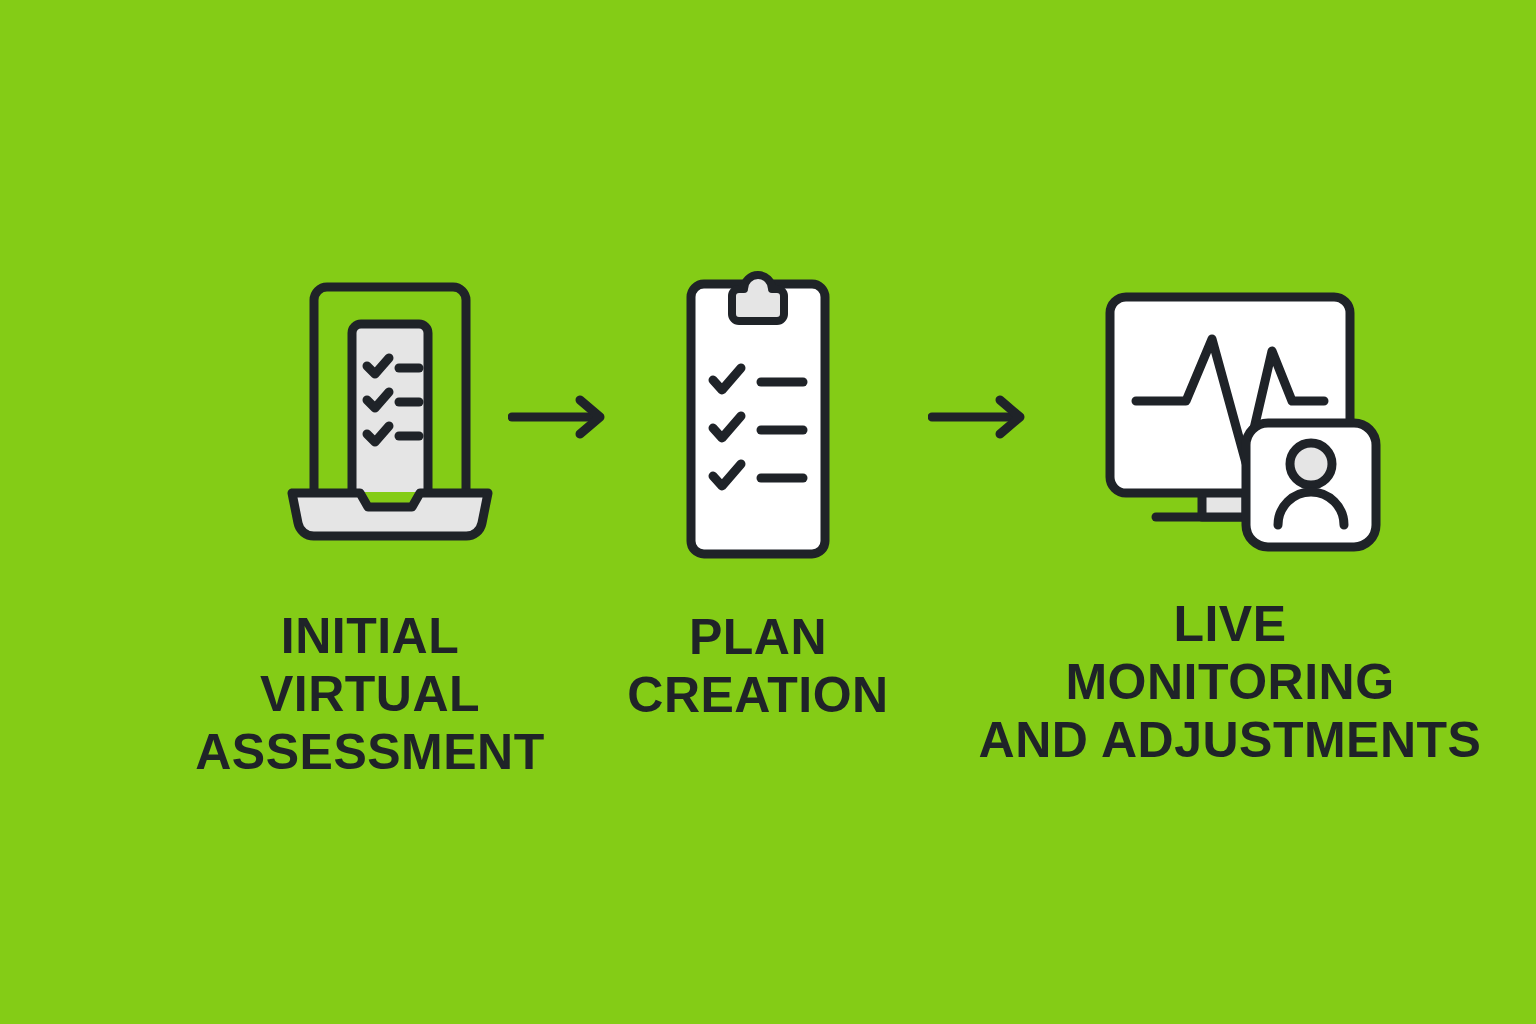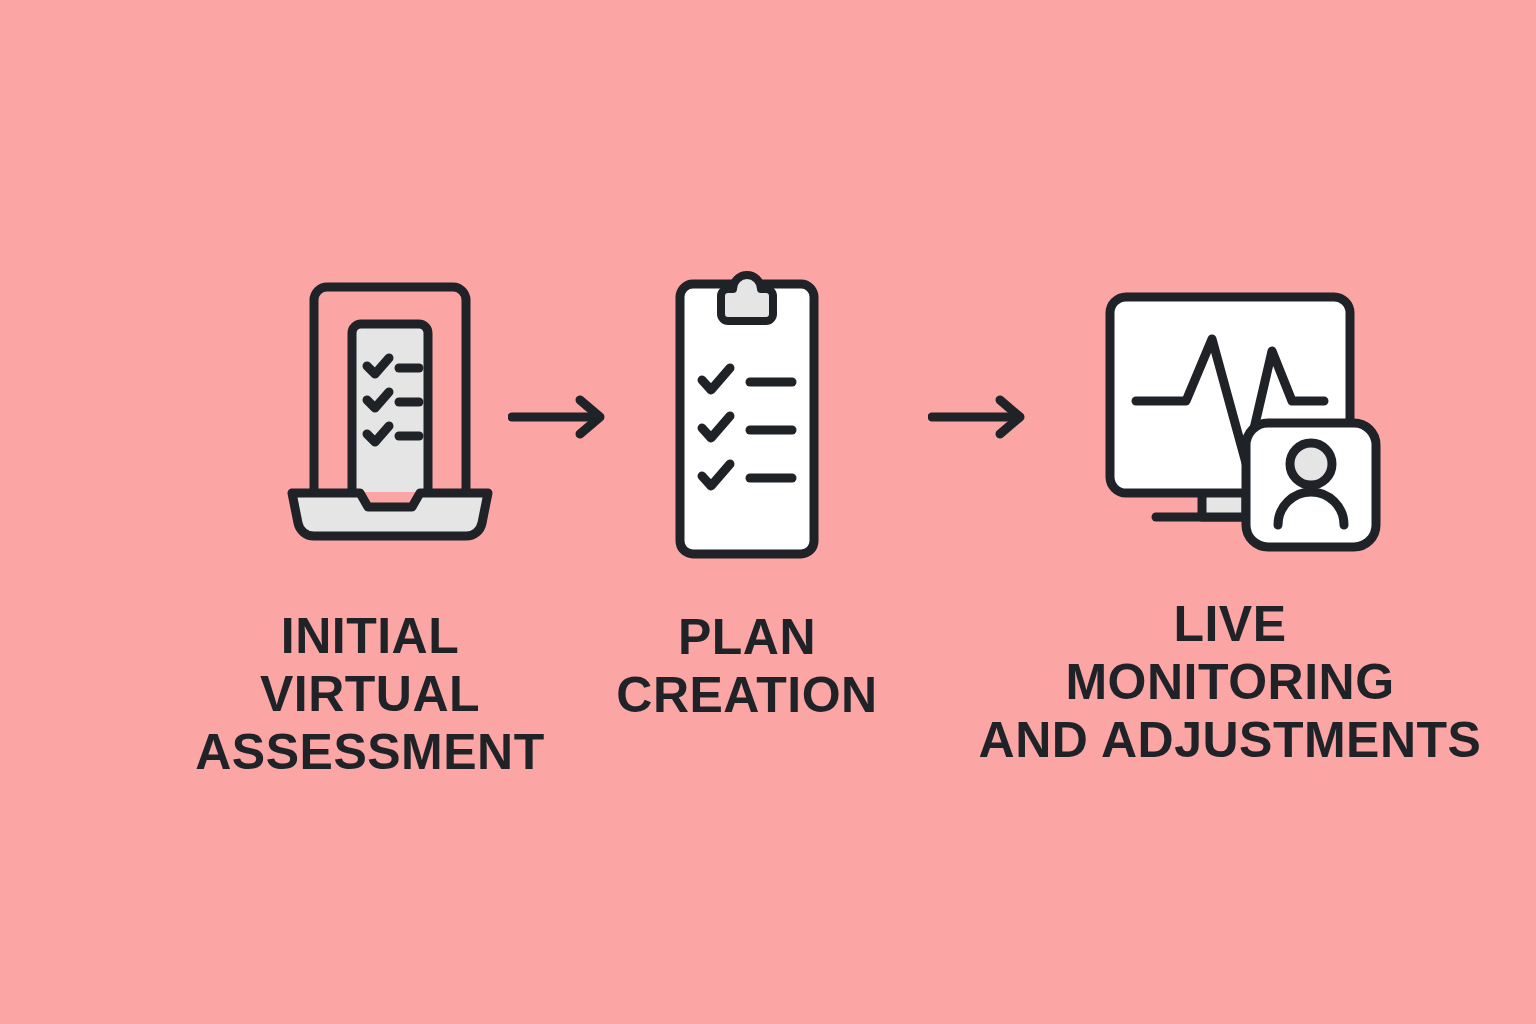--- a/index.html
+++ b/index.html
@@ -12,21 +12,21 @@
     width: 1536px;
     height: 1024px;
     overflow: hidden;
     font-family: "Liberation Sans", sans-serif;
     color: #1f2328;
   }
   #canvas {
     position: relative;
     width: 1536px;
     height: 1024px;
-    background: #fca5a5;
+    background: #84cc16;
   }
   .flow-row {
     position: absolute;
     left: 0;
     top: 0;
     width: 1536px;
     height: 1024px;
   }
   .step {
     position: absolute;
@@ -49,21 +49,21 @@
     white-space: pre-line;
     text-transform: uppercase;
   }
   .arrow {
     position: absolute;
   }
   
   #step-1 { left: 40px; top: 275px; width: 660px; }
   #step-1 .step-label { width: 660px; margin-top: 42px; }
   
-  #step-2 { left: 522px; top: 252px; width: 450px; }
+  #step-2 { left: 533px; top: 252px; width: 450px; }
   #step-2 .step-label { width: 450px; margin-top: 44px; }
   
   #step-3 { left: 930px; top: 275px; width: 600px; }
   #step-3 .step-label { width: 600px; margin-top: 30px; }
 
   #arrow-1 { left: 508px; top: 392px; }
   #arrow-2 { left: 928px; top: 392px; }
 </style>
 </head>
 <body>

